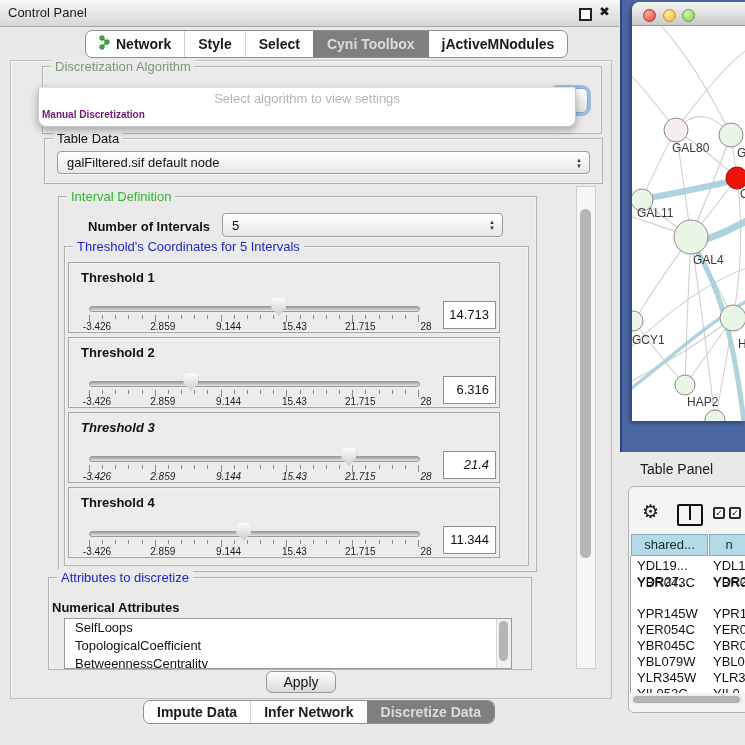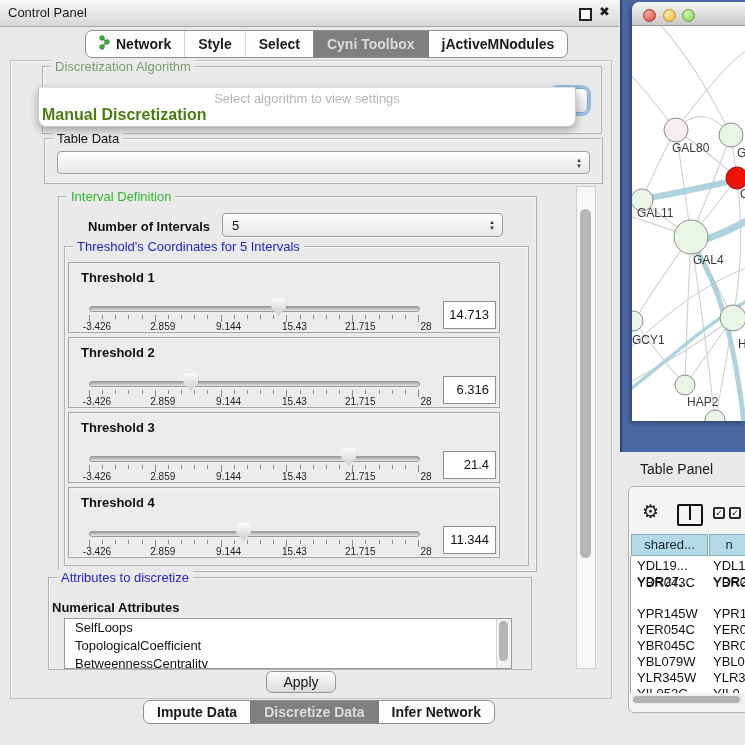--- a/index.html
+++ b/index.html
@@ -30,21 +30,21 @@
 
   
   .combo{position:absolute;background:linear-gradient(#ffffff,#e7e7e7);border:1px solid #9c9c9c;border-radius:4px;
          font-size:13px;display:flex;align-items:center;padding:0 9px;box-sizing:border-box;box-shadow:0 1px 0 rgba(255,255,255,.7)}
   .stepper{position:absolute;right:7px;top:50%;transform:translateY(-50%);display:flex;flex-direction:column;gap:1px;font-size:6px;line-height:5px;color:#333}
 
   
   .popup{left:38px;top:87px;width:536px;background:#fff;border:1px solid #c9c9c9;border-top:1px solid #e2e2e2;
          border-radius:3px 3px 8px 8px;box-shadow:0 3px 9px rgba(0,0,0,.32);z-index:50;padding:3px 0 4px}
   .popup .hint{text-align:center;color:#b5b5b5;font-size:13px;height:17px;line-height:16px}
-  .popup .opt{font-size:16px;padding:0 3px;height:14px;line-height:14px;color:#4d7c0f;white-space:nowrap}
+  .popup .opt{font-size:10px;padding:0 3px;height:14px;line-height:14px;color:#701a75;white-space:nowrap}
   .popup .opt.bold{font-weight:bold}
   .focusring{left:552px;top:88px;width:34px;height:23px;border-radius:6px;background:linear-gradient(#fff,#e4e4e4);
              border:1px solid #7fa8d6;box-shadow:0 0 0 3px rgba(98,157,224,.6);z-index:10}
 
   
   .tpanel{position:absolute;left:68px;width:432px;height:71px;background:#ececec;border:1px solid #a5a5a5;box-shadow:inset 0 0 0 1px #f2f2f2;box-sizing:border-box}
   .tpanel .ttl{position:absolute;left:12px;top:7px;font-size:13px;font-weight:bold}
   .track{position:absolute;left:20px;top:43px;width:329px;height:4px;background:linear-gradient(#9e9e9e,#e6e6e6);border:1px solid #9a9a9a;border-radius:3px}
   .thumb{position:absolute;top:35px;width:15px;height:18px;background:linear-gradient(#fcfcfc,#cdcdcd);
          clip-path:polygon(18% 0,82% 0,100% 18%,100% 55%,50% 100%,0 55%,0 18%);filter:drop-shadow(0 0 1px #777)}
@@ -143,20 +143,21 @@
     <div class="hint">Select algorithm to view settings</div>
     <div>
         <div class="opt bold">Manual Discretization</div>
       </div>
   </div>
 
   <div class="group" style="left:44px;top:138px;width:557px;height:44px;background:#eaeaea">
     <span class="gtitle">Table Data</span>
   </div>
   <div class="combo" style="left:57px;top:151px;width:533px;height:23px">
+    <span>galFiltered.sif default node</span>
     <span class="stepper">
         <span>▲</span>
         <span>▼</span>
       </span>
   </div>
 
   <div class="group" style="left:58px;top:196px;width:477px;height:374px;background:#eaeaea">
     <span class="gtitle green">Interval Definition</span>
   </div>
   <span class="abs" style="left:88px;top:219px;font-size:13px;font-weight:bold">Number of Intervals</span>
@@ -249,21 +250,21 @@
         <div class="tlabels">
           <span style="left: 0px;">-3.426</span>
           <span style="left: 65.8px;">2.859</span>
           <span style="left: 131.6px;">9.144</span>
           <span style="left: 197.4px;">15.43</span>
           <span style="left: 263.2px;">21.715</span>
           <span style="left: 329px;">28</span>
         </div>
         <div class="vbox">6.316</div>
       </div>
-      <div class="tpanel" style="top: 412px;">
+      <div class="tpanel" style="top: 412px; font-style: italic;">
         <div class="ttl">Threshold 3</div>
         <div class="track"></div>
         <div class="thumb" style="left: 272.404px;"></div>
         <div class="ticks">
           <span class="tick major" style="left: 0px;"></span>
           <span class="tick" style="left: 13.16px;"></span>
           <span class="tick" style="left: 26.32px;"></span>
           <span class="tick" style="left: 39.48px;"></span>
           <span class="tick" style="left: 52.64px;"></span>
           <span class="tick major" style="left: 65.8px;"></span>
@@ -360,25 +361,25 @@
   <div class="abs vscroll">
     <div class="vthumb"></div>
   </div>
 
   <div class="abs applybtn">Apply</div>
 
   <div class="abs tabbar" style="left:143px;top:700px;height:22px">
       <div class="tab">
         <span>Impute Data</span>
       </div>
+      <div class="tab">
+        <span>Infer Network</span>
+      </div>
       <div class="tab sel">
         <span>Discretize Data</span>
-      </div>
-      <div class="tab">
-        <span>Infer Network</span>
       </div>
     </div>
 
   <div class="abs bluebg"></div>
   <div class="abs macwin">
     <div class="mactitle">
       <span class="tl red"></span>
       <span class="tl yellow"></span>
       <span class="tl green"></span>
     </div>

